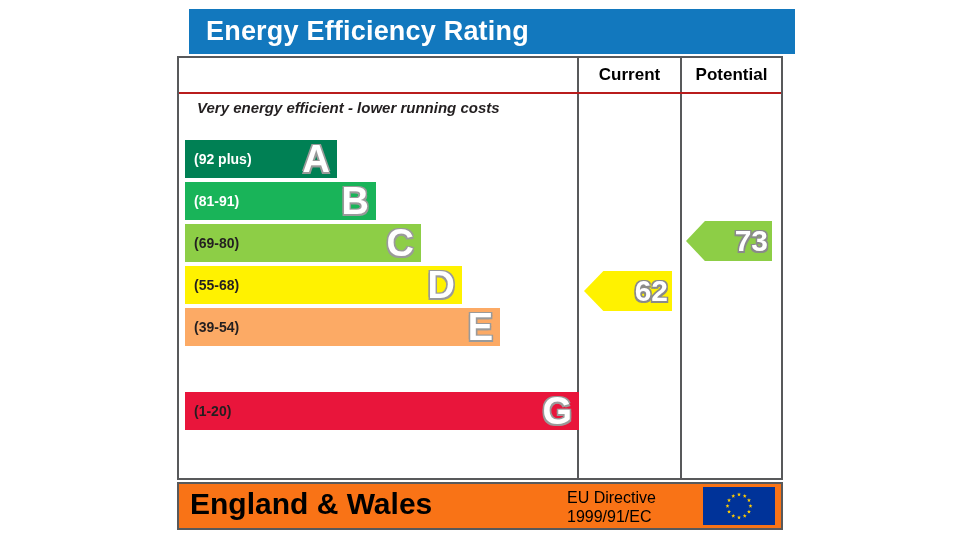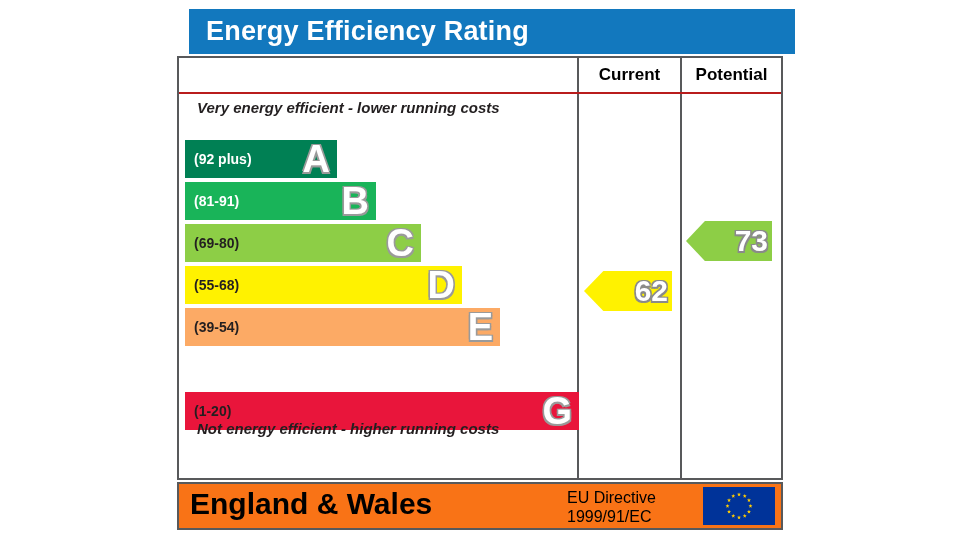--- a/index.html
+++ b/index.html
@@ -274,21 +274,20 @@
           </div>
         </div>
         <div class="bar-row" style="top: 252px; width: 466px;">
           <div class="bar" style="background: rgb(233, 21, 59); width: 394px;">
             <div class="range" style="color: rgb(35, 31, 32);">(1-20)</div>
             <div class="letter">G</div>
           </div>
         </div>
       </div>
 
-    <div class="caption bottom">Not energy efficient - higher running costs</div>
 
     <div class="arrow current" style="background: rgb(255, 242, 0);">
       <span>62</span>
     </div>
     <div class="arrow potential" style="background: rgb(141, 206, 70);">
       <span>73</span>
     </div>
   </div>
 
   <div class="footer">

